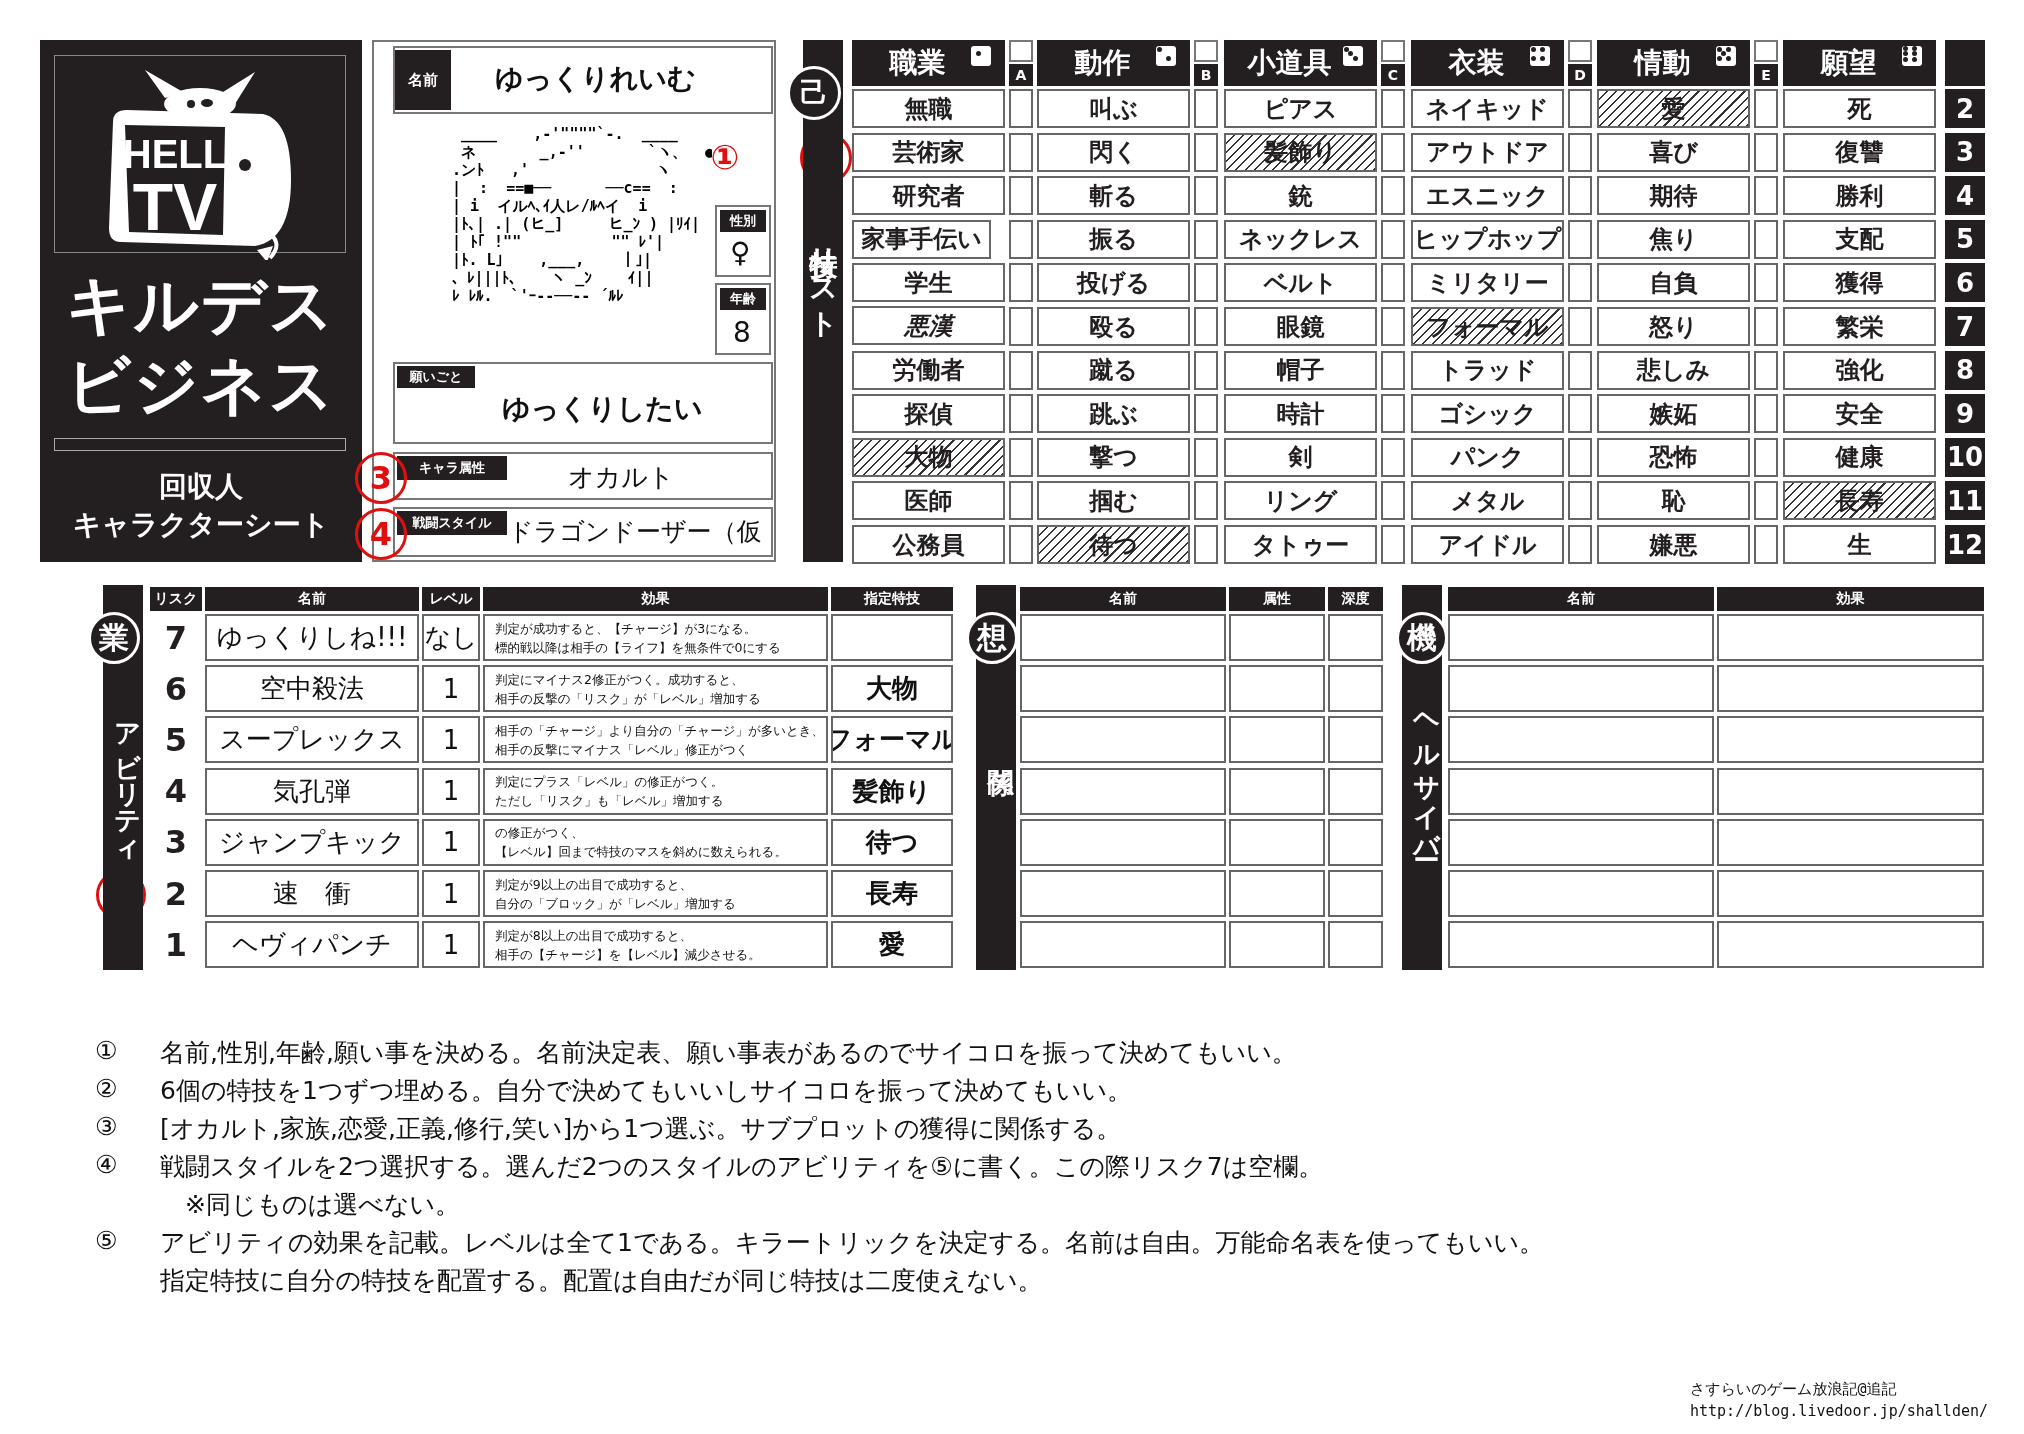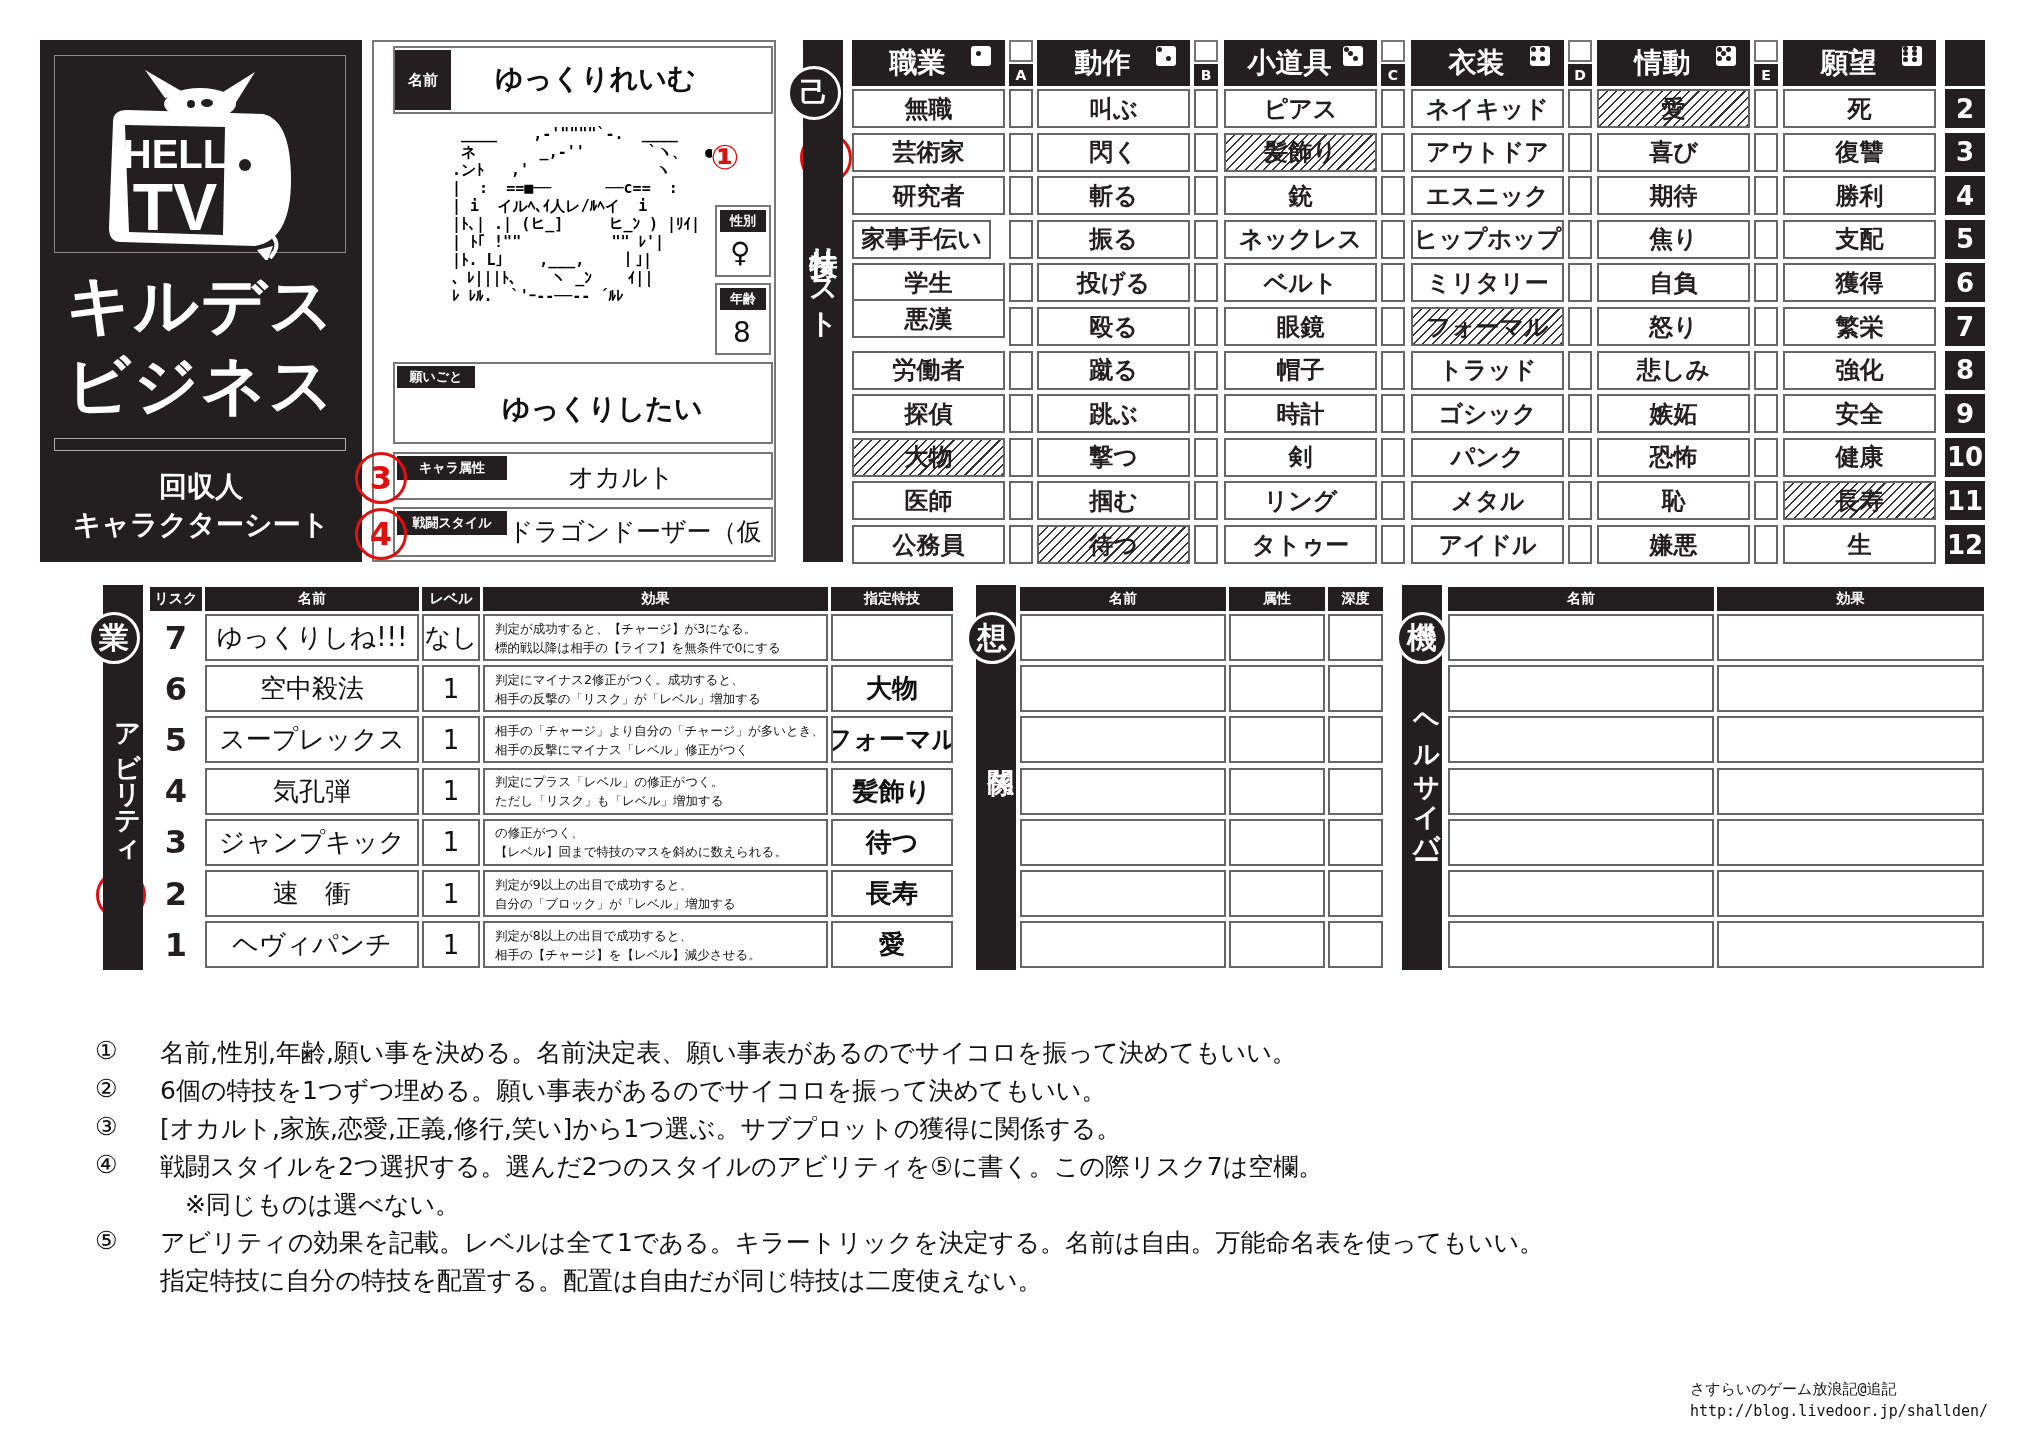--- a/index.html
+++ b/index.html
@@ -154,21 +154,21 @@
 <div class="side-text" style="left:1402px;top:698px;width:40px;writing-mode:vertical-rl;">ヘルサイバー</div>
 <div id="helsyber-table"></div>
 
 <div id="notes" class="abs">
     <div class="note-line" style="top:0px;">
       <span class="note-num">①</span>
       <span class="note-text">名前,性別,年齢,願い事を決める。名前決定表、願い事表があるのでサイコロを振って決めてもいい。</span>
     </div>
     <div class="note-line" style="top:38px;">
       <span class="note-num">②</span>
-      <span class="note-text">6個の特技を1つずつ埋める。願い事表があるのでサイコロを振って決めてもいい。</span>
+      <span class="note-text">6個の特技を1つずつ埋める。自分で決めてもいいしサイコロを振って決めてもいい。</span>
     </div>
     <div class="note-line" style="top:76px;">
       <span class="note-num">③</span>
       <span class="note-text">[オカルト,家族,恋愛,正義,修行,笑い]から1つ選ぶ。サブプロットの獲得に関係する。</span>
     </div>
     <div class="note-line" style="top:114px;">
       <span class="note-num">④</span>
       <span class="note-text">戦闘スタイルを2つ選択する。選んだ2つのスタイルのアビリティを⑤に書く。この際リスク7は空欄。</span>
     </div>
     <div class="note-line" style="top:152px;">
@@ -203,21 +203,21 @@
 <div class="skill-cell" style="left:852px;top:89px;width:153px;height:39px;">無職</div>
 <div class="skill-check" style="left:1009px;top:89px;width:24px;height:39px;"></div>
 <div class="skill-cell" style="left:852px;top:132.6px;width:153px;height:39px;">芸術家</div>
 <div class="skill-check" style="left:1009px;top:132.6px;width:24px;height:39px;"></div>
 <div class="skill-cell" style="left:852px;top:176.2px;width:153px;height:39px;">研究者</div>
 <div class="skill-check" style="left:1009px;top:176.2px;width:24px;height:39px;"></div>
 <div class="skill-cell" style="left:852px;top:219.8px;width:139px;height:39px;">家事手伝い</div>
 <div class="skill-check" style="left:1009px;top:219.8px;width:24px;height:39px;"></div>
 <div class="skill-cell" style="left:852px;top:263.4px;width:153px;height:39px;">学生</div>
 <div class="skill-check" style="left:1009px;top:263.4px;width:24px;height:39px;"></div>
-<div class="skill-cell" style="left:852px;top:299px;width:153px;height:39px;">悪漢</div>
+<div class="skill-cell" style="left:852px;top:306px;width:153px;height:39px;font-style:italic;">悪漢</div>
 <div class="skill-check" style="left:1009px;top:307px;width:24px;height:39px;"></div>
 <div class="skill-cell" style="left:852px;top:350.6px;width:153px;height:39px;">労働者</div>
 <div class="skill-check" style="left:1009px;top:350.6px;width:24px;height:39px;"></div>
 <div class="skill-cell" style="left:852px;top:394.2px;width:153px;height:39px;">探偵</div>
 <div class="skill-check" style="left:1009px;top:394.2px;width:24px;height:39px;"></div>
 <div class="skill-cell hatched" style="left:852px;top:437.8px;width:153px;height:39px;">大物</div>
 <div class="skill-check" style="left:1009px;top:437.8px;width:24px;height:39px;"></div>
 <div class="skill-cell" style="left:852px;top:481.40000000000003px;width:153px;height:39px;">医師</div>
 <div class="skill-check" style="left:1009px;top:481.40000000000003px;width:24px;height:39px;"></div>
 <div class="skill-cell" style="left:852px;top:525px;width:153px;height:39px;">公務員</div>

